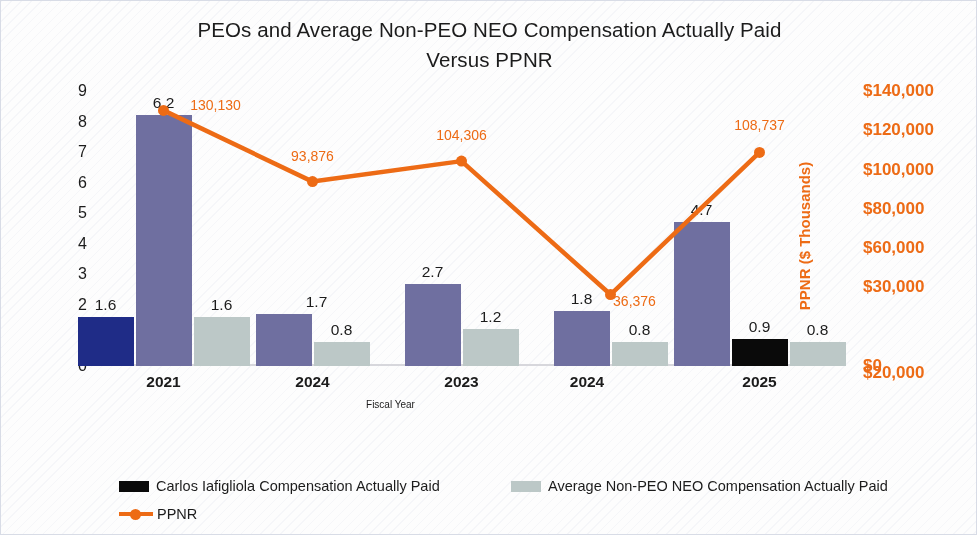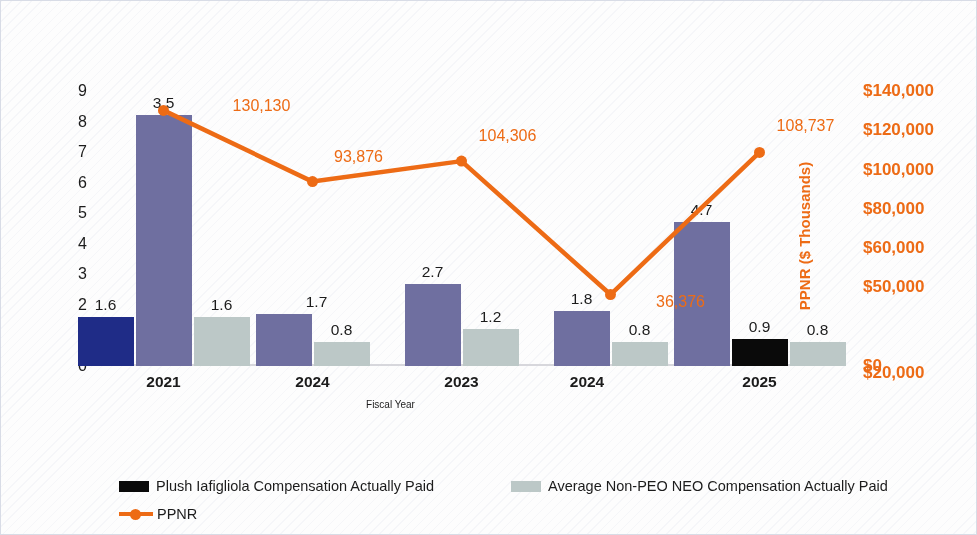--- a/index.html
+++ b/index.html
@@ -137,25 +137,24 @@
   #ppnr-svg {
     position: absolute;
     left: 0;
     top: 0;
     width: 745px;
     height: 275px;
     overflow: visible;
   }
   .ppnr-label {
     position: absolute;
-    font-size: 16px;
+    font-size: 14px;
     color: #ED6B15;
     white-space: nowrap;
     transform: translateX(-50%);
-    margin-left: 46px;
   }
 
   
   .xtick {
     position: absolute;
     top: 372px;
     font-size: 15.5px;
     font-weight: bold;
     color: #1c1c1c;
     text-align: center;
@@ -224,54 +223,56 @@
     font-size: 14.5px;
     color: #1c1c1c;
     white-space: nowrap;
   }
 </style>
 </head>
 <body>
 
 <div id="chart-root">
 
+  <div id="chart-title">PEOs and Average Non-PEO NEO Compensation Actually Paid
+Versus PPNR</div>
 
   <div id="left-axis">
       <div class="ytick-l" style="top: 283px;">0</div>
       <div class="ytick-l" style="top: 252.444px;">1</div>
       <div class="ytick-l" style="top: 221.889px;">2</div>
       <div class="ytick-l" style="top: 191.333px;">3</div>
       <div class="ytick-l" style="top: 160.778px;">4</div>
       <div class="ytick-l" style="top: 130.222px;">5</div>
       <div class="ytick-l" style="top: 99.6667px;">6</div>
       <div class="ytick-l" style="top: 69.1111px;">7</div>
       <div class="ytick-l" style="top: 38.5556px;">8</div>
       <div class="ytick-l" style="top: 8px;">9</div>
     </div>
 
   <div id="right-axis">
       <div class="ytick-r" style="top: 283px;">$0</div>
       <div class="ytick-r" style="top: 243.714px; margin-top: 46px;">$20,000</div>
-      <div class="ytick-r" style="top: 204.429px;">$50,000</div>
+      <div class="ytick-r" style="top: 204.429px;">$30,000</div>
       <div class="ytick-r" style="top: 165.143px;">$60,000</div>
       <div class="ytick-r" style="top: 125.857px;">$80,000</div>
       <div class="ytick-r" style="top: 86.5714px;">$100,000</div>
       <div class="ytick-r" style="top: 47.2857px;">$120,000</div>
       <div class="ytick-r" style="top: 8px;">$140,000</div>
     </div>
   <div id="right-axis-title">PPNR ($ Thousands)</div>
 
   <div id="plot-area">
     <div id="baseline"></div>
     <div id="bars-layer">
         <div class="bar-group" style="left: 0px; width: 745px;">
           <div class="bar bar-millar" style="left: -11.5px; width: 56px; height: 48.8889px;"></div>
           <div class="bar-label" style="left: 16.5px; bottom: 51.8889px;">1.6</div>
           <div class="bar bar-gerald" style="left: 46.5px; width: 56px; height: 250.556px;"></div>
-          <div class="bar-label" style="left: 74.5px; bottom: 253.556px;">3.5</div>
+          <div class="bar-label" style="left: 74.5px; bottom: 253.556px;">6.2</div>
           <div class="bar bar-avg" style="left: 104.5px; width: 56px; height: 48.8889px;"></div>
           <div class="bar-label" style="left: 132.5px; bottom: 51.8889px;">1.6</div>
         </div>
         <div class="bar-group" style="left: 0px; width: 745px;">
           <div class="bar bar-gerald" style="left: 166.5px; width: 56px; height: 51.9444px;"></div>
           <div class="bar-label" style="left: 194.5px; bottom: 54.9444px; margin-left: 33px;">1.7</div>
           <div class="bar bar-avg" style="left: 224.5px; width: 56px; height: 24.4444px;"></div>
           <div class="bar-label" style="left: 252.5px; bottom: 27.4444px;">0.8</div>
         </div>
         <div class="bar-group" style="left: 0px; width: 745px;">
@@ -320,21 +321,21 @@
       <div class="xtick" style="left: 758.5px;">2025</div>
     </div>
   <div id="x-axis-title">Fiscal Year</div>
 
   <div id="legend">
       <div class="legend-row">
       </div>
       <div class="legend-row">
         <div class="legend-item col1">
           <span class="legend-swatch" style="background: rgb(10, 10, 10);"></span>
-          <span class="legend-text">Plush Iafigliola Compensation Actually Paid</span>
+          <span class="legend-text">Carlos Iafigliola Compensation Actually Paid</span>
         </div>
         <div class="legend-item col2">
           <span class="legend-swatch" style="background: rgb(188, 200, 199);"></span>
           <span class="legend-text">Average Non-PEO NEO Compensation Actually Paid</span>
         </div>
       </div>
       <div class="legend-row">
         <div class="legend-item col1">
           <span class="legend-line">
             <span class="lseg"></span>

